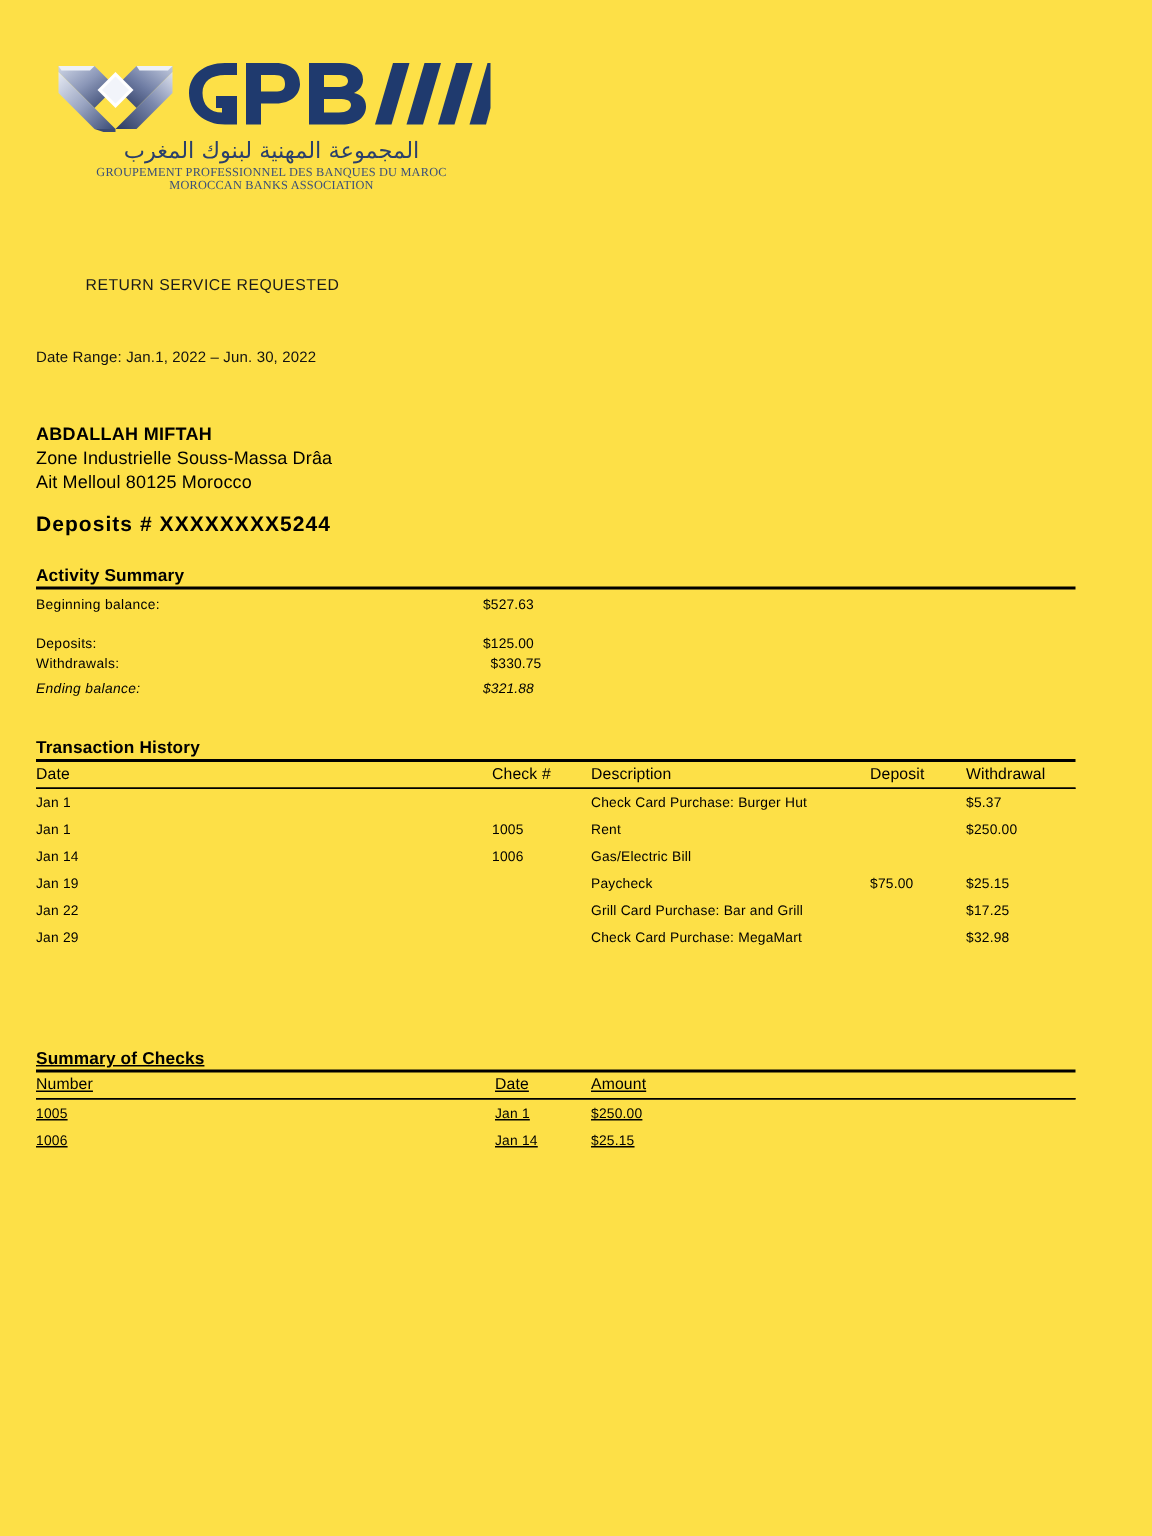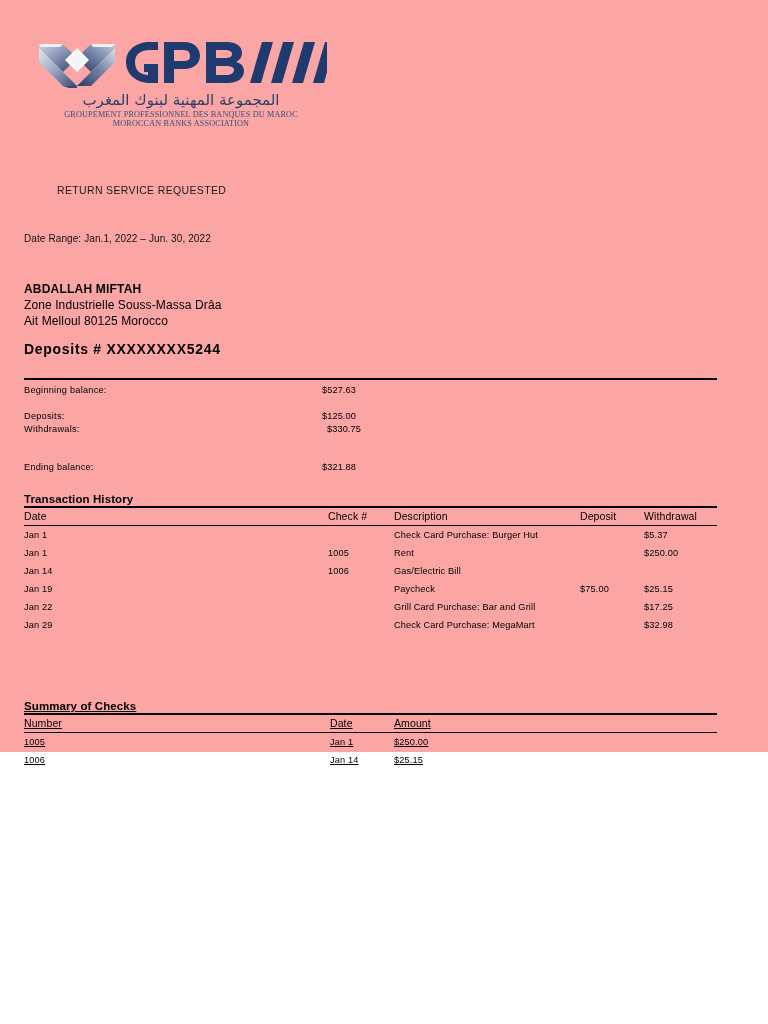--- a/index.html
+++ b/index.html
@@ -13,22 +13,22 @@
     position: relative;
     font-family: "Liberation Sans", sans-serif;
     color: #000000;
     overflow: hidden;
   }
 
   .page {
     position: absolute;
     left: 0; top: 0;
     width: 768px;
-    height: 752px;
-    background: #fca5a5;
+    height: 1024px;
+    background: #fde047;
   }
 
   
   .logo-block {
     position: absolute;
     left: 38px;
     top: 38px;
     width: 300px;
   }
   .logo-top {
@@ -278,39 +278,40 @@
 
   <div class="addr">
     <div class="addr-name">ABDALLAH MIFTAH</div>
     <div class="addr-line">Zone Industrielle  Souss-Massa Drâa</div>
     <div class="addr-line">Ait Melloul  80125 Morocco</div>
   </div>
 
   <div class="account-no">Deposits # XXXXXXXX5244</div>
 
   <div class="section" style="top:378px;">
+    <div class="section-title">Activity Summary</div>
     <div class="rule-thick"></div>
     <div class="sum-rows">
 
       <div class="sum-row" style="height:17px;">
         <span class="sum-label">Beginning balance:</span>
         <span class="sum-value">$527.63</span>
       </div>
 
       <div class="sum-row" style="height:13px; margin-top:9px;">
         <span class="sum-label">Deposits:</span>
         <span class="sum-value">$125.00</span>
       </div>
 
       <div class="sum-row" style="height:13px;">
         <span class="sum-label">Withdrawals:</span>
         <span class="sum-value indent">$330.75</span>
       </div>
 
-      <div class="sum-row" style="height:13px; margin-top:25px;">
+      <div class="sum-row" style="height:13px; margin-top:4px;font-style:italic;">
         <span class="sum-label">Ending balance:</span>
         <span class="sum-value">$321.88</span>
       </div>
 
     </div>
   </div>
 
   <div class="section" style="top:493px;">
     <div class="section-title">Transaction History</div>
     <div class="rule-thick"></div>

